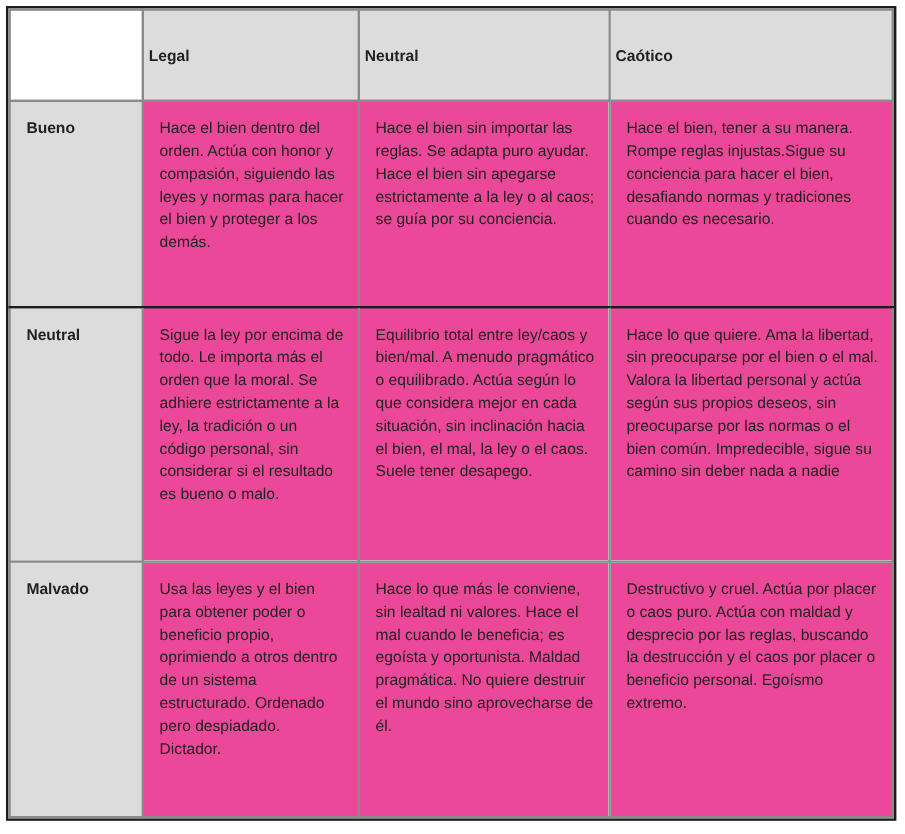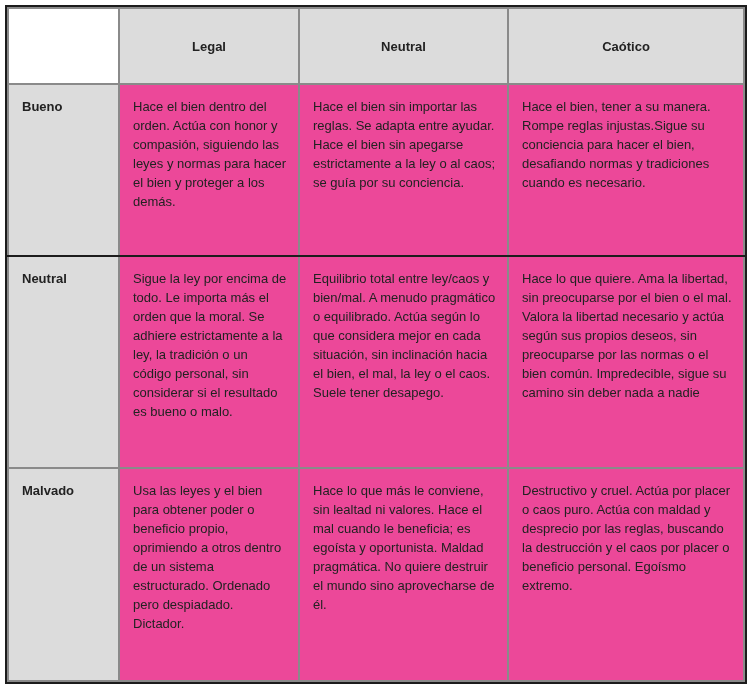--- a/index.html
+++ b/index.html
@@ -36,21 +36,21 @@
     text-align: left;
     padding: 12px 10px 12px 13px;
     overflow: hidden;
     word-wrap: break-word;
   }
   
   tr.r-head { height: 76px; }
   tr.r-head th {
     background: #dcdcdc;
     font-weight: bold;
-    text-align: center;
+    text-align: left;
     vertical-align: middle;
     padding: 0 4px;
   }
   tr.r-head td.corner {
     background: #ffffff;
   }
   
   tr.r-bueno   { height: 171px; }
   tr.r-neutral { height: 212px; }
   tr.r-malvado { height: 212px; }
@@ -79,28 +79,28 @@
     <tbody>
       <tr class="r-head">
         <td class="corner"></td>
         <th>Legal</th>
         <th>Neutral</th>
         <th>Caótico</th>
       </tr>
       <tr class="r-bueno">
         <th class="row-header">Bueno</th>
         <td class="body-cell">Hace el bien dentro del orden. Actúa con honor y compasión, siguiendo las leyes y normas para hacer el bien y proteger a los demás.</td>
-        <td class="body-cell">Hace el bien sin importar las reglas. Se adapta entre ayudar. Hace el bien sin apegarse estrictamente a la ley o al caos; se guía por su conciencia.</td>
+        <td class="body-cell">Hace el bien sin importar las reglas. Se adapta puro ayudar. Hace el bien sin apegarse estrictamente a la ley o al caos; se guía por su conciencia.</td>
         <td class="body-cell">Hace el bien, tener a su manera. Rompe reglas injustas.Sigue su conciencia para hacer el bien, desafiando normas y tradiciones cuando es necesario.</td>
       </tr>
       <tr class="r-neutral">
         <th class="row-header">Neutral</th>
         <td class="body-cell">Sigue la ley por encima de todo. Le importa más el orden que la moral. Se adhiere estrictamente a la ley, la tradición o un código personal, sin considerar si el resultado es bueno o malo.</td>
         <td class="body-cell">Equilibrio total entre ley/caos y bien/mal. A menudo pragmático o equilibrado. Actúa según lo que considera mejor en cada situación, sin inclinación hacia el bien, el mal, la ley o el caos. Suele tener desapego.</td>
-        <td class="body-cell">Hace lo que quiere. Ama la libertad, sin preocuparse por el bien o el mal. Valora la libertad necesario y actúa según sus propios deseos, sin preocuparse por las normas o el bien común. Impredecible, sigue su camino sin deber nada a nadie</td>
+        <td class="body-cell">Hace lo que quiere. Ama la libertad, sin preocuparse por el bien o el mal. Valora la libertad personal y actúa según sus propios deseos, sin preocuparse por las normas o el bien común. Impredecible, sigue su camino sin deber nada a nadie</td>
       </tr>
       <tr class="r-malvado">
         <th class="row-header">Malvado</th>
         <td class="body-cell">Usa las leyes y el bien para obtener poder o beneficio propio, oprimiendo a otros dentro de un sistema estructurado. Ordenado pero despiadado. Dictador.</td>
         <td class="body-cell">Hace lo que más le conviene, sin lealtad ni valores. Hace el mal cuando le beneficia; es egoísta y oportunista. Maldad pragmática. No quiere destruir el mundo sino aprovecharse de él.</td>
         <td class="body-cell">Destructivo y cruel. Actúa por placer o caos puro. Actúa con maldad y desprecio por las reglas, buscando la destrucción y el caos por placer o beneficio personal. Egoísmo extremo.</td>
       </tr>
     </tbody>
   </table>
 </div>

